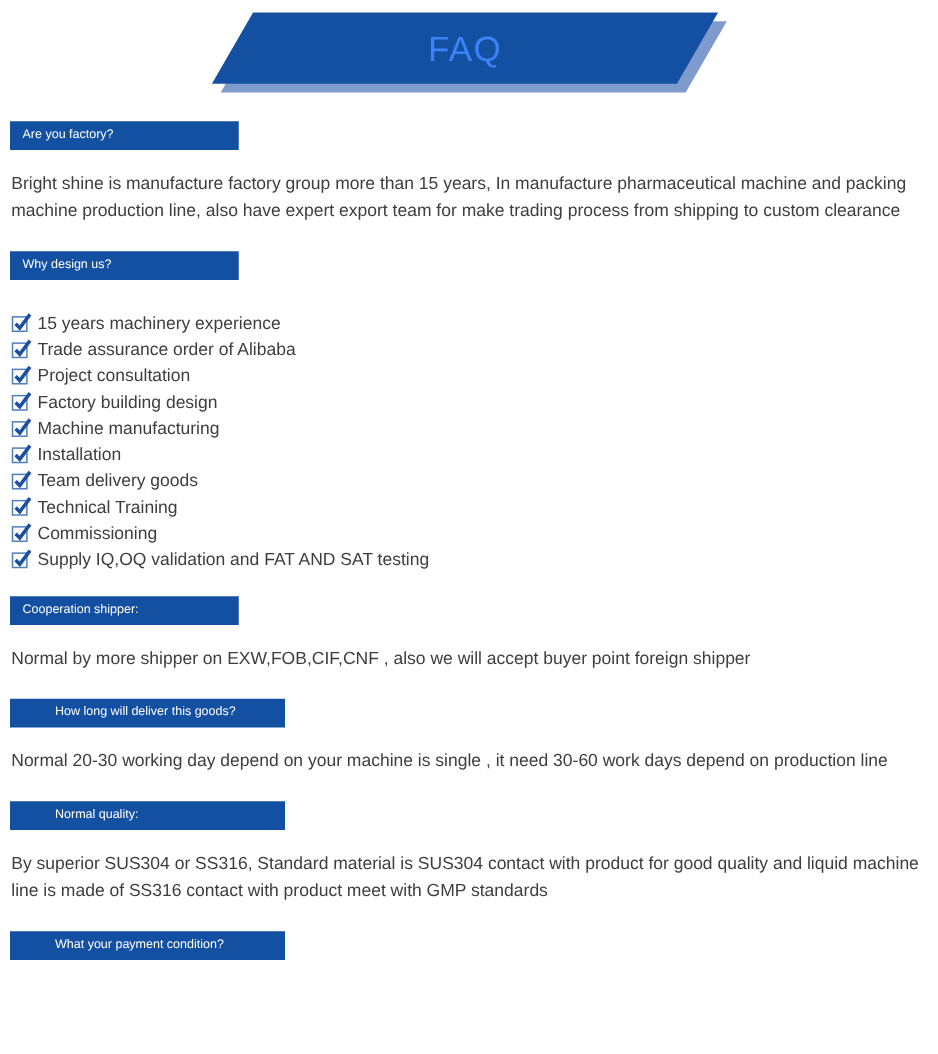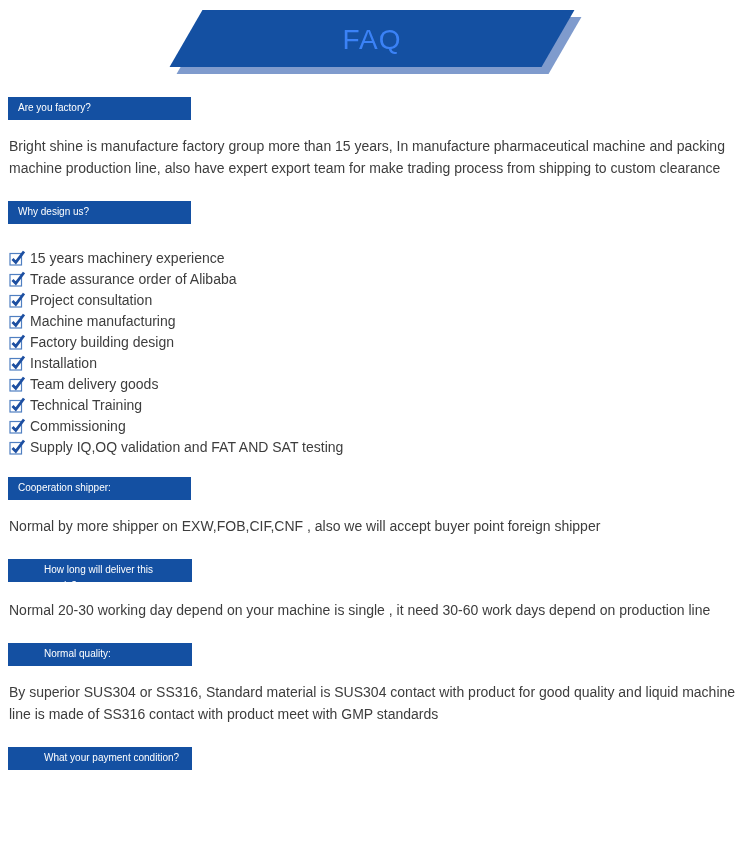--- a/index.html
+++ b/index.html
@@ -48,21 +48,21 @@
     color: #ffffff;
     font-size: 10px;
     line-height: 16px;
     padding: 3px 10px 4px 10px;
     height: 23px;
     margin-left: 8px;
     margin-top: 22px;
   }
   .sec-header.first { margin-top: 17px; }
   .w1 { width: 183px; }
-  .w2 { width: 184px; padding-left: 36px; }
+  .w2 { width: 220px; padding-left: 36px; }
   .header-row { line-height: 0; }
 
   
   .para {
     margin: 15px 10px 0 9px;
     max-width: 732px;
     font-size: 14px;
     line-height: 22px;
     color: var(--text-color);
   }
@@ -136,38 +136,38 @@
         </span>
       <span>Project consultation</span>
     </li>
     <li>
       <span class="checkbox-icon">
           <svg viewBox="0 0 17 16">
             <rect x="1" y="3.5" width="11.5" height="11.5"></rect>
             <path d="M3.5 9 L6.8 12.4 L15 1.5"></path>
           </svg>
         </span>
+      <span>Factory building design</span>
+    </li>
+    <li>
+      <span class="checkbox-icon">
+          <svg viewBox="0 0 17 16">
+            <rect x="1" y="3.5" width="11.5" height="11.5"></rect>
+            <path d="M3.5 9 L6.8 12.4 L15 1.5"></path>
+          </svg>
+        </span>
       <span>Machine manufacturing</span>
     </li>
     <li>
       <span class="checkbox-icon">
           <svg viewBox="0 0 17 16">
             <rect x="1" y="3.5" width="11.5" height="11.5"></rect>
             <path d="M3.5 9 L6.8 12.4 L15 1.5"></path>
           </svg>
         </span>
-      <span>Factory building design</span>
-    </li>
-    <li>
-      <span class="checkbox-icon">
-          <svg viewBox="0 0 17 16">
-            <rect x="1" y="3.5" width="11.5" height="11.5"></rect>
-            <path d="M3.5 9 L6.8 12.4 L15 1.5"></path>
-          </svg>
-        </span>
       <span>Installation</span>
     </li>
     <li>
       <span class="checkbox-icon">
           <svg viewBox="0 0 17 16">
             <rect x="1" y="3.5" width="11.5" height="11.5"></rect>
             <path d="M3.5 9 L6.8 12.4 L15 1.5"></path>
           </svg>
         </span>
       <span>Team delivery goods</span>

